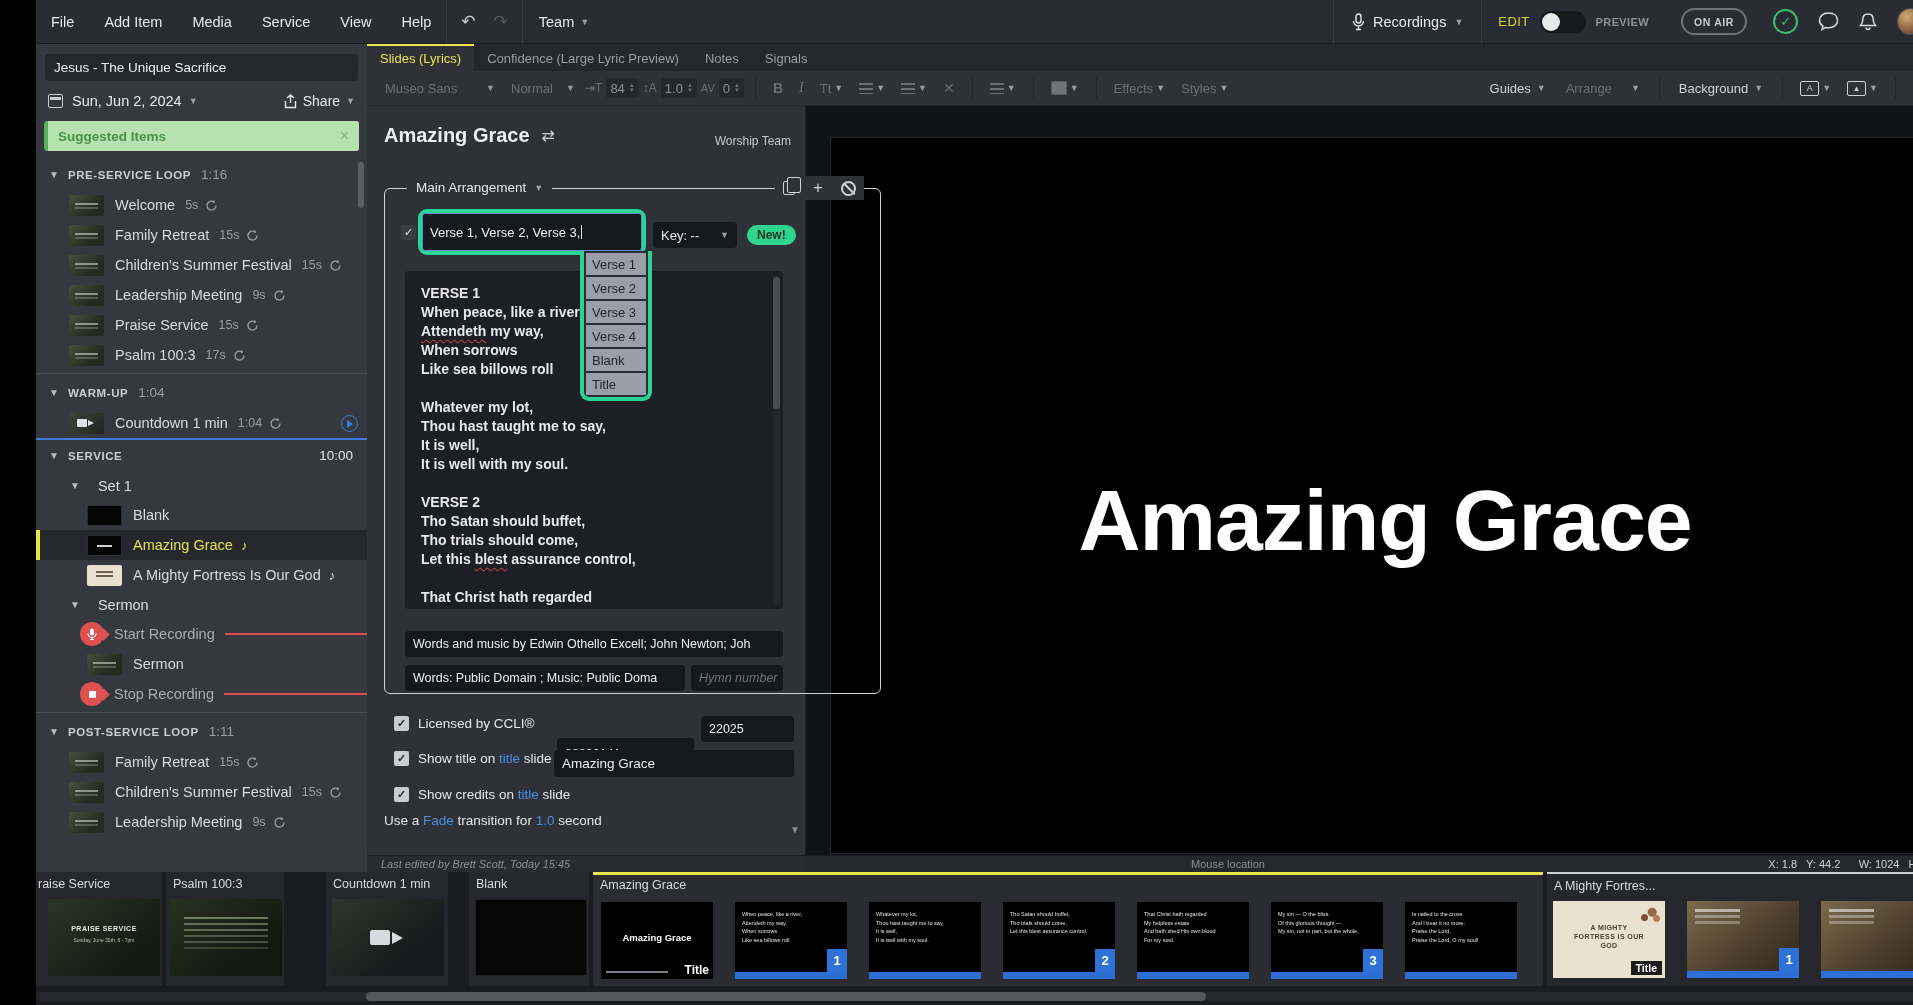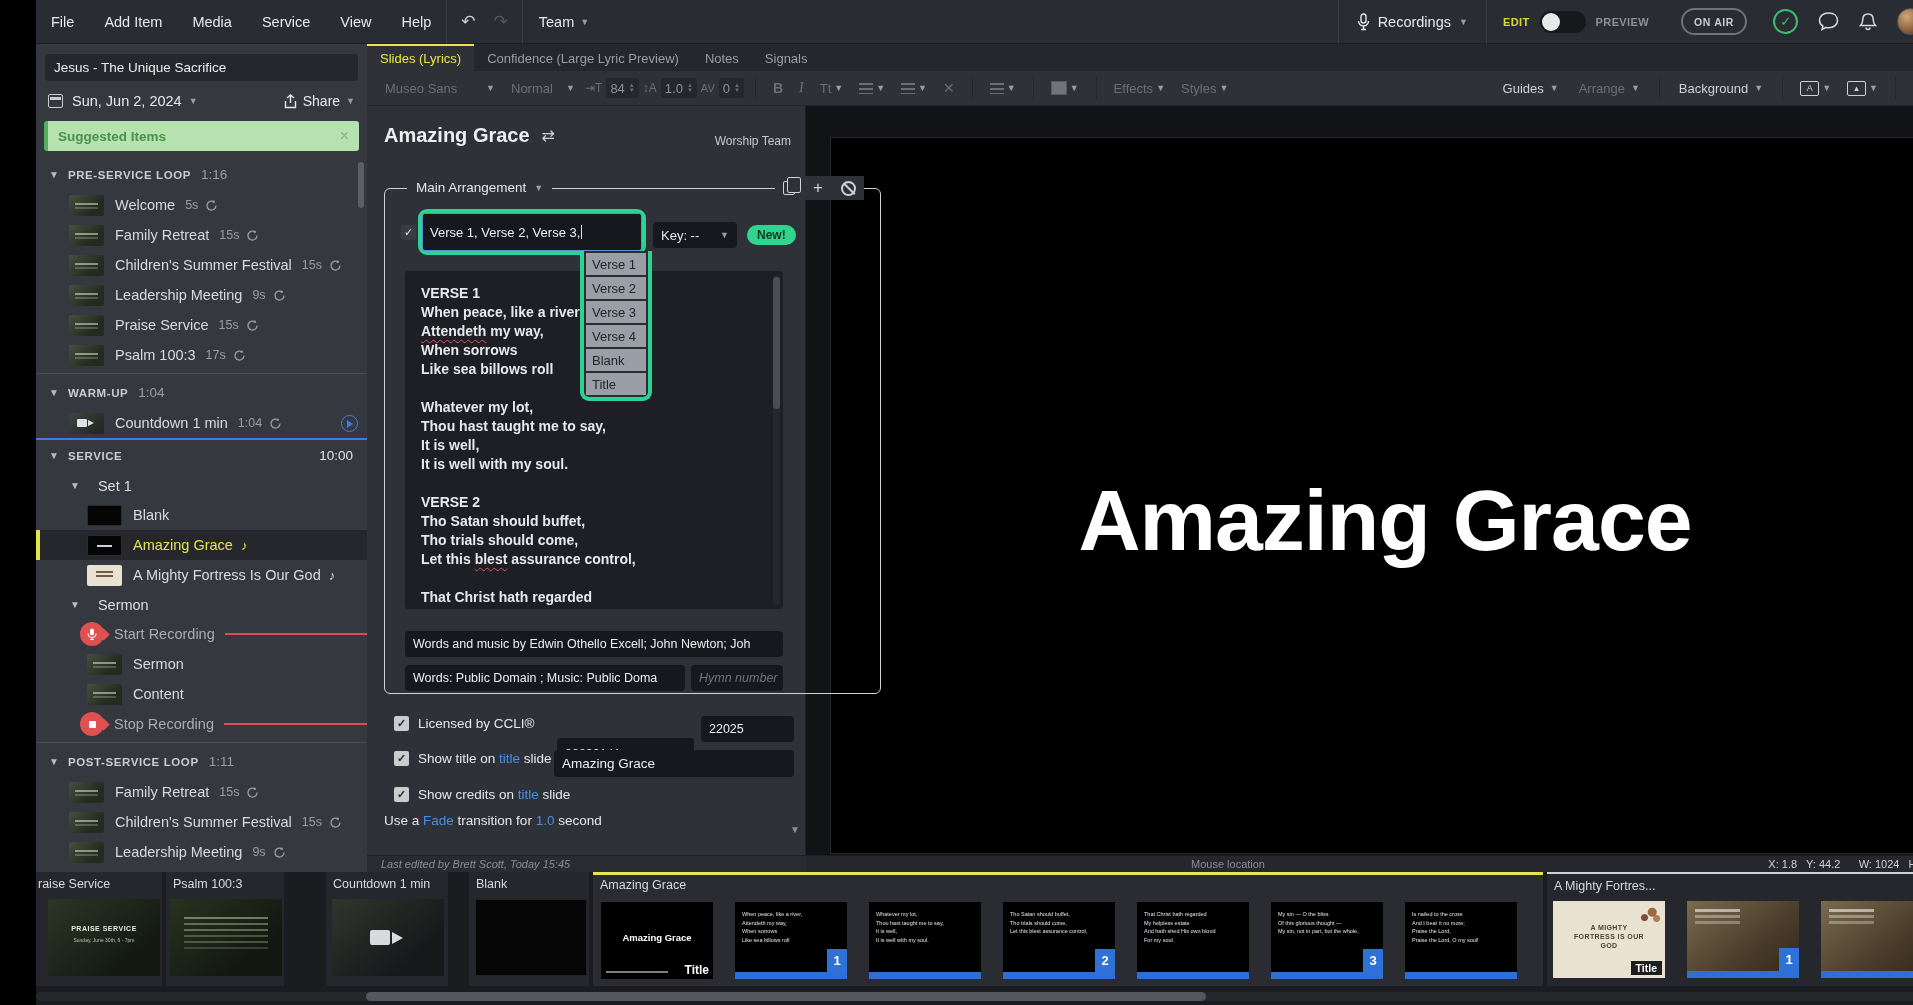--- a/index.html
+++ b/index.html
@@ -10,21 +10,21 @@
   .menubar { position:absolute; left:0; top:0; right:0; height:44px; background:#2a2c33; display:flex; align-items:center; border-bottom:1px solid #1c1d21; z-index:50; }
   .menu-item { padding:0 15px; font-size:14.5px; color:#e6e7ea; cursor:default; }
   .mb-sep { width:1px; height:44px; background:#3a3c43; }
   .undo-grp { display:flex; align-items:center; padding:0 14px; gap:18px; font-size:17px; }
   .undo { color:#c9ccd1; } .redo { color:#55585e; }
   .team { padding:0 16px; font-size:14.5px; color:#e6e7ea; display:flex; align-items:center; gap:6px; }
   .caret { font-size:9px; color:#9a9da2; }
   .mb-right { margin-left:auto; display:flex; align-items:center; }
   .recordings { display:flex; align-items:center; gap:8px; padding:0 18px; font-size:14.5px; color:#e6e7ea; }
   .edit-grp { display:flex; align-items:center; gap:10px; padding:0 16px; }
-  .lbl-edit { font-size:11px; font-weight:bold; color:#d8d832; letter-spacing:.4px; }
+  .lbl-edit { font-size:13px; font-weight:normal; color:#d8d832; letter-spacing:.4px; }
   .lbl-preview { font-size:11px; font-weight:bold; color:#8d9096; letter-spacing:.4px; }
   .toggle { width:46px; height:22px; background:#17181c; border-radius:11px; position:relative; }
   .knob { position:absolute; left:2px; top:2px; width:18px; height:18px; border-radius:50%; background:#e8e9eb; }
   .onair { margin:0 16px; width:66px; height:27px; border:2px solid #6f7278; border-radius:15px; display:flex; align-items:center; justify-content:center; font-size:10.5px; font-weight:bold; color:#c9ccd1; letter-spacing:.6px; }
   .okcheck { width:25px; height:25px; border:2px solid #3ac06c; border-radius:50%; color:#3ac06c; font-size:13px; display:flex; align-items:center; justify-content:center; margin:0 10px; }
   .mb-icon { margin:0 10px; display:flex; align-items:center; }
   .avatar { width:27px; height:27px; border-radius:50%; background:radial-gradient(circle at 35% 30%, #cfa873, #8a5f3e 60%, #4a3323); margin:0 4px 0 10px; border:1px solid #55585e; }
   .av-caret { margin-right:12px; }
 
   
@@ -87,21 +87,21 @@
   .tb-sel { display:flex; align-items:center; gap:8px; padding:0 6px; }
   .numbox { display:flex; align-items:center; background:#26272c; border-radius:3px; height:20px; padding:0 4px; gap:4px; color:#8e9198; }
   .numbox .spin { display:flex; flex-direction:column; font-size:6px; line-height:5px; color:#6b6e76; }
   .tb-ico { padding:0 6px; display:flex; align-items:center; gap:3px; }
   .tb-b { font-weight:bold; font-size:14px; }
   .tb-i { font-style:italic; font-family:"Liberation Serif",serif; font-size:14px; }
   .bars { width:14px; height:11px; background:repeating-linear-gradient(#6b6e76 0 2px, transparent 2px 5px); }
   .swatch { width:16px; height:14px; background:#71747b; border:1px solid #55585e; }
   .tb-right { margin-left:auto; display:flex; align-items:center; gap:4px; }
   .tb-lbl-on { color:#cfd1d5; padding:0 8px; display:flex; gap:6px; align-items:center; }
-  .tb-lbl-off { color:#6b6e76; padding:0 8px; display:flex; gap:6px; align-items:center; }
+  .tb-lbl-off { color:#6b6e76; padding:0 8px; display:flex; gap:19px; align-items:center; }
   .mini-ico { width:19px; height:15px; border:1.5px solid #cfd1d5; border-radius:2px; display:flex; align-items:center; justify-content:center; font-size:9px; color:#cfd1d5; }
 
   
   .editor { position:absolute; left:331px; top:106px; width:439px; height:749px; background:#2f3138; border-right:1px solid #1f2024; z-index:15; }
   .song-title { position:absolute; left:17px; top:18px; font-size:20px; font-weight:bold; color:#eceef0; display:flex; align-items:center; gap:12px; }
   .swap { font-size:16px; color:#cfd1d5; font-weight:normal; }
   .team-lbl { position:absolute; right:14px; top:28px; font-size:12px; color:#c6c8cd; }
   .fieldset { position:absolute; left:17px; top:82px; width:497px; height:506px; border:1px solid #cfd1d5; border-radius:6px; }
   .legend { position:absolute; top:-9px; left:22px; background:#2f3138; padding:0 9px; font-size:13.5px; color:#e6e7ea; display:flex; align-items:center; gap:8px; }
   .fs-icons { position:absolute; top:-13px; right:16px; display:flex; gap:18px; background:#2f3138; padding:0 8px; align-items:center; height:24px; }
@@ -371,24 +371,20 @@
               <path d="M1 5.5 a4 4 0 0 0 8 0 M5 9.5 v2 M3 11.5 h4" fill="none" stroke="#fff" stroke-width="1.2"></path>
             </svg>
         </span>
         <span class="rec-lbl">Start Recording</span>
         <span class="rec-line"></span>
       </div>
       <div class="row item2">
         <span class="th th-green"></span>
         <span class="item-lbl">Sermon</span>
       </div>
-      <div class="row item2">
-        <span class="th th-green"></span>
-        <span class="item-lbl">Content</span>
-      </div>
       <div class="row rec">
         <span class="rec-ico">
           <svg width="9" height="9" viewBox="0 0 9 9">
               <rect x="1" y="1" width="7" height="7" rx="1" fill="#fff"></rect>
             </svg>
         </span>
         <span class="rec-lbl">Stop Recording</span>
         <span class="rec-line"></span>
       </div>
       <div class="sep-gray"></div>

